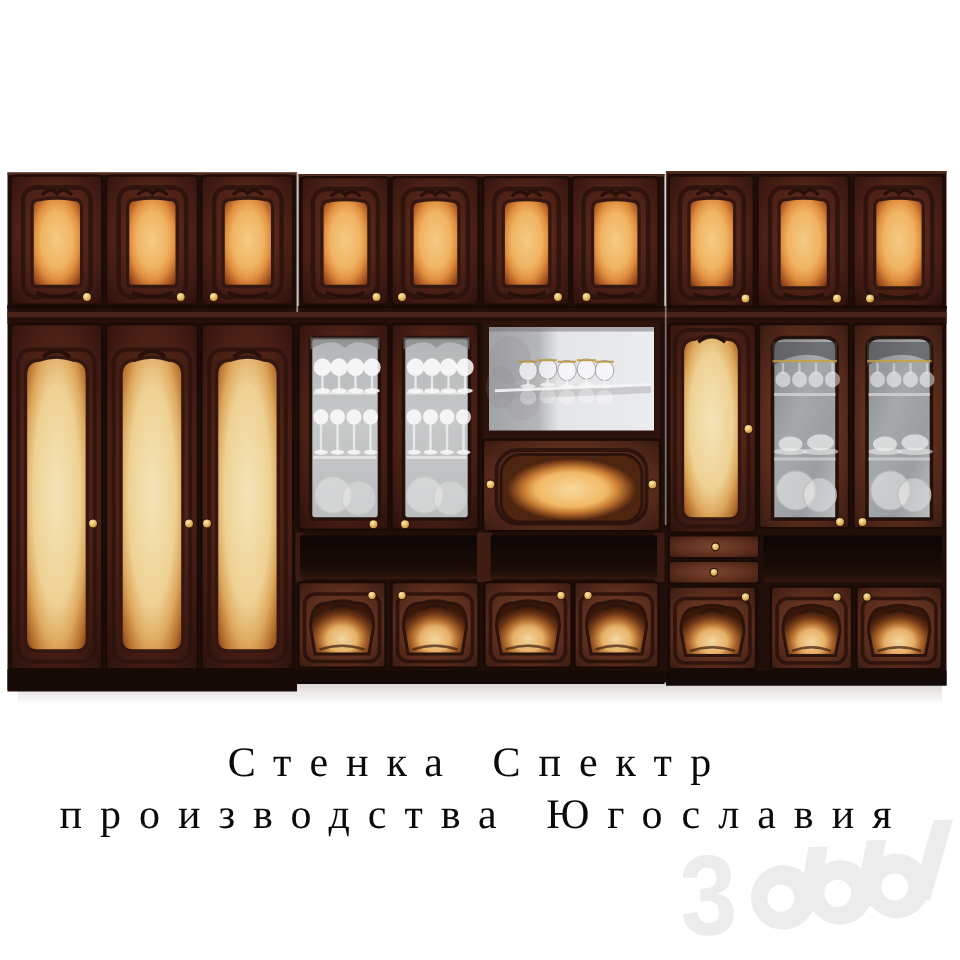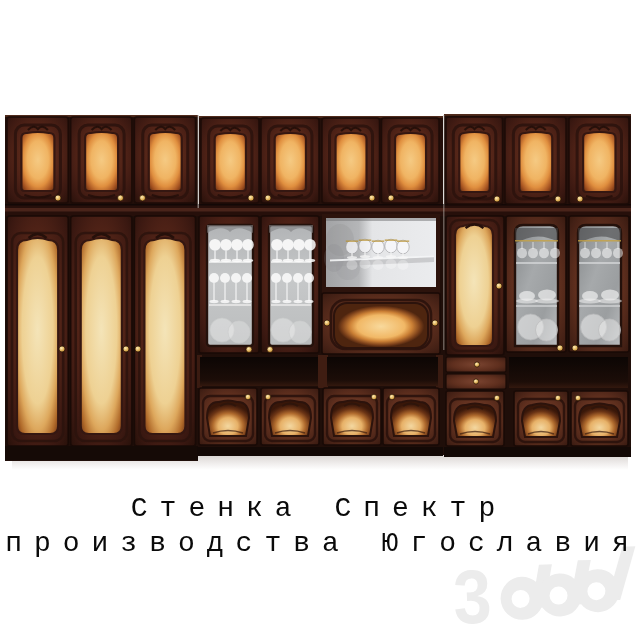--- a/index.html
+++ b/index.html
@@ -1,15 +1,15 @@
 <!DOCTYPE html>
 <html><head><meta charset="utf-8">
 <style>
 html,body{margin:0;padding:0;background:#fff;width:640px;height:640px;overflow:hidden;position:relative}
-.cap{position:absolute;width:636px;text-align:center;font-family:Liberation Mono, monospace;font-size:28px;line-height:28px;color:#0a0a0a;white-space:nowrap}
+.cap{position:absolute;width:636px;text-align:center;font-family:Liberation Serif, serif;font-size:28px;line-height:28px;color:#0a0a0a;white-space:nowrap}
 </style></head>
 <body>
 <svg width="640" height="640" viewBox="0 0 640 640">
 <defs>
 <radialGradient id="gface" cx="0.5" cy="0.46" r="0.75">
  <stop offset="0" stop-color="#68341f"></stop>
         <stop offset="0.5" stop-color="#512317"></stop>
  <stop offset="0.8" stop-color="#3a1811"></stop>
         <stop offset="1" stop-color="#261009"></stop>
 </radialGradient>

